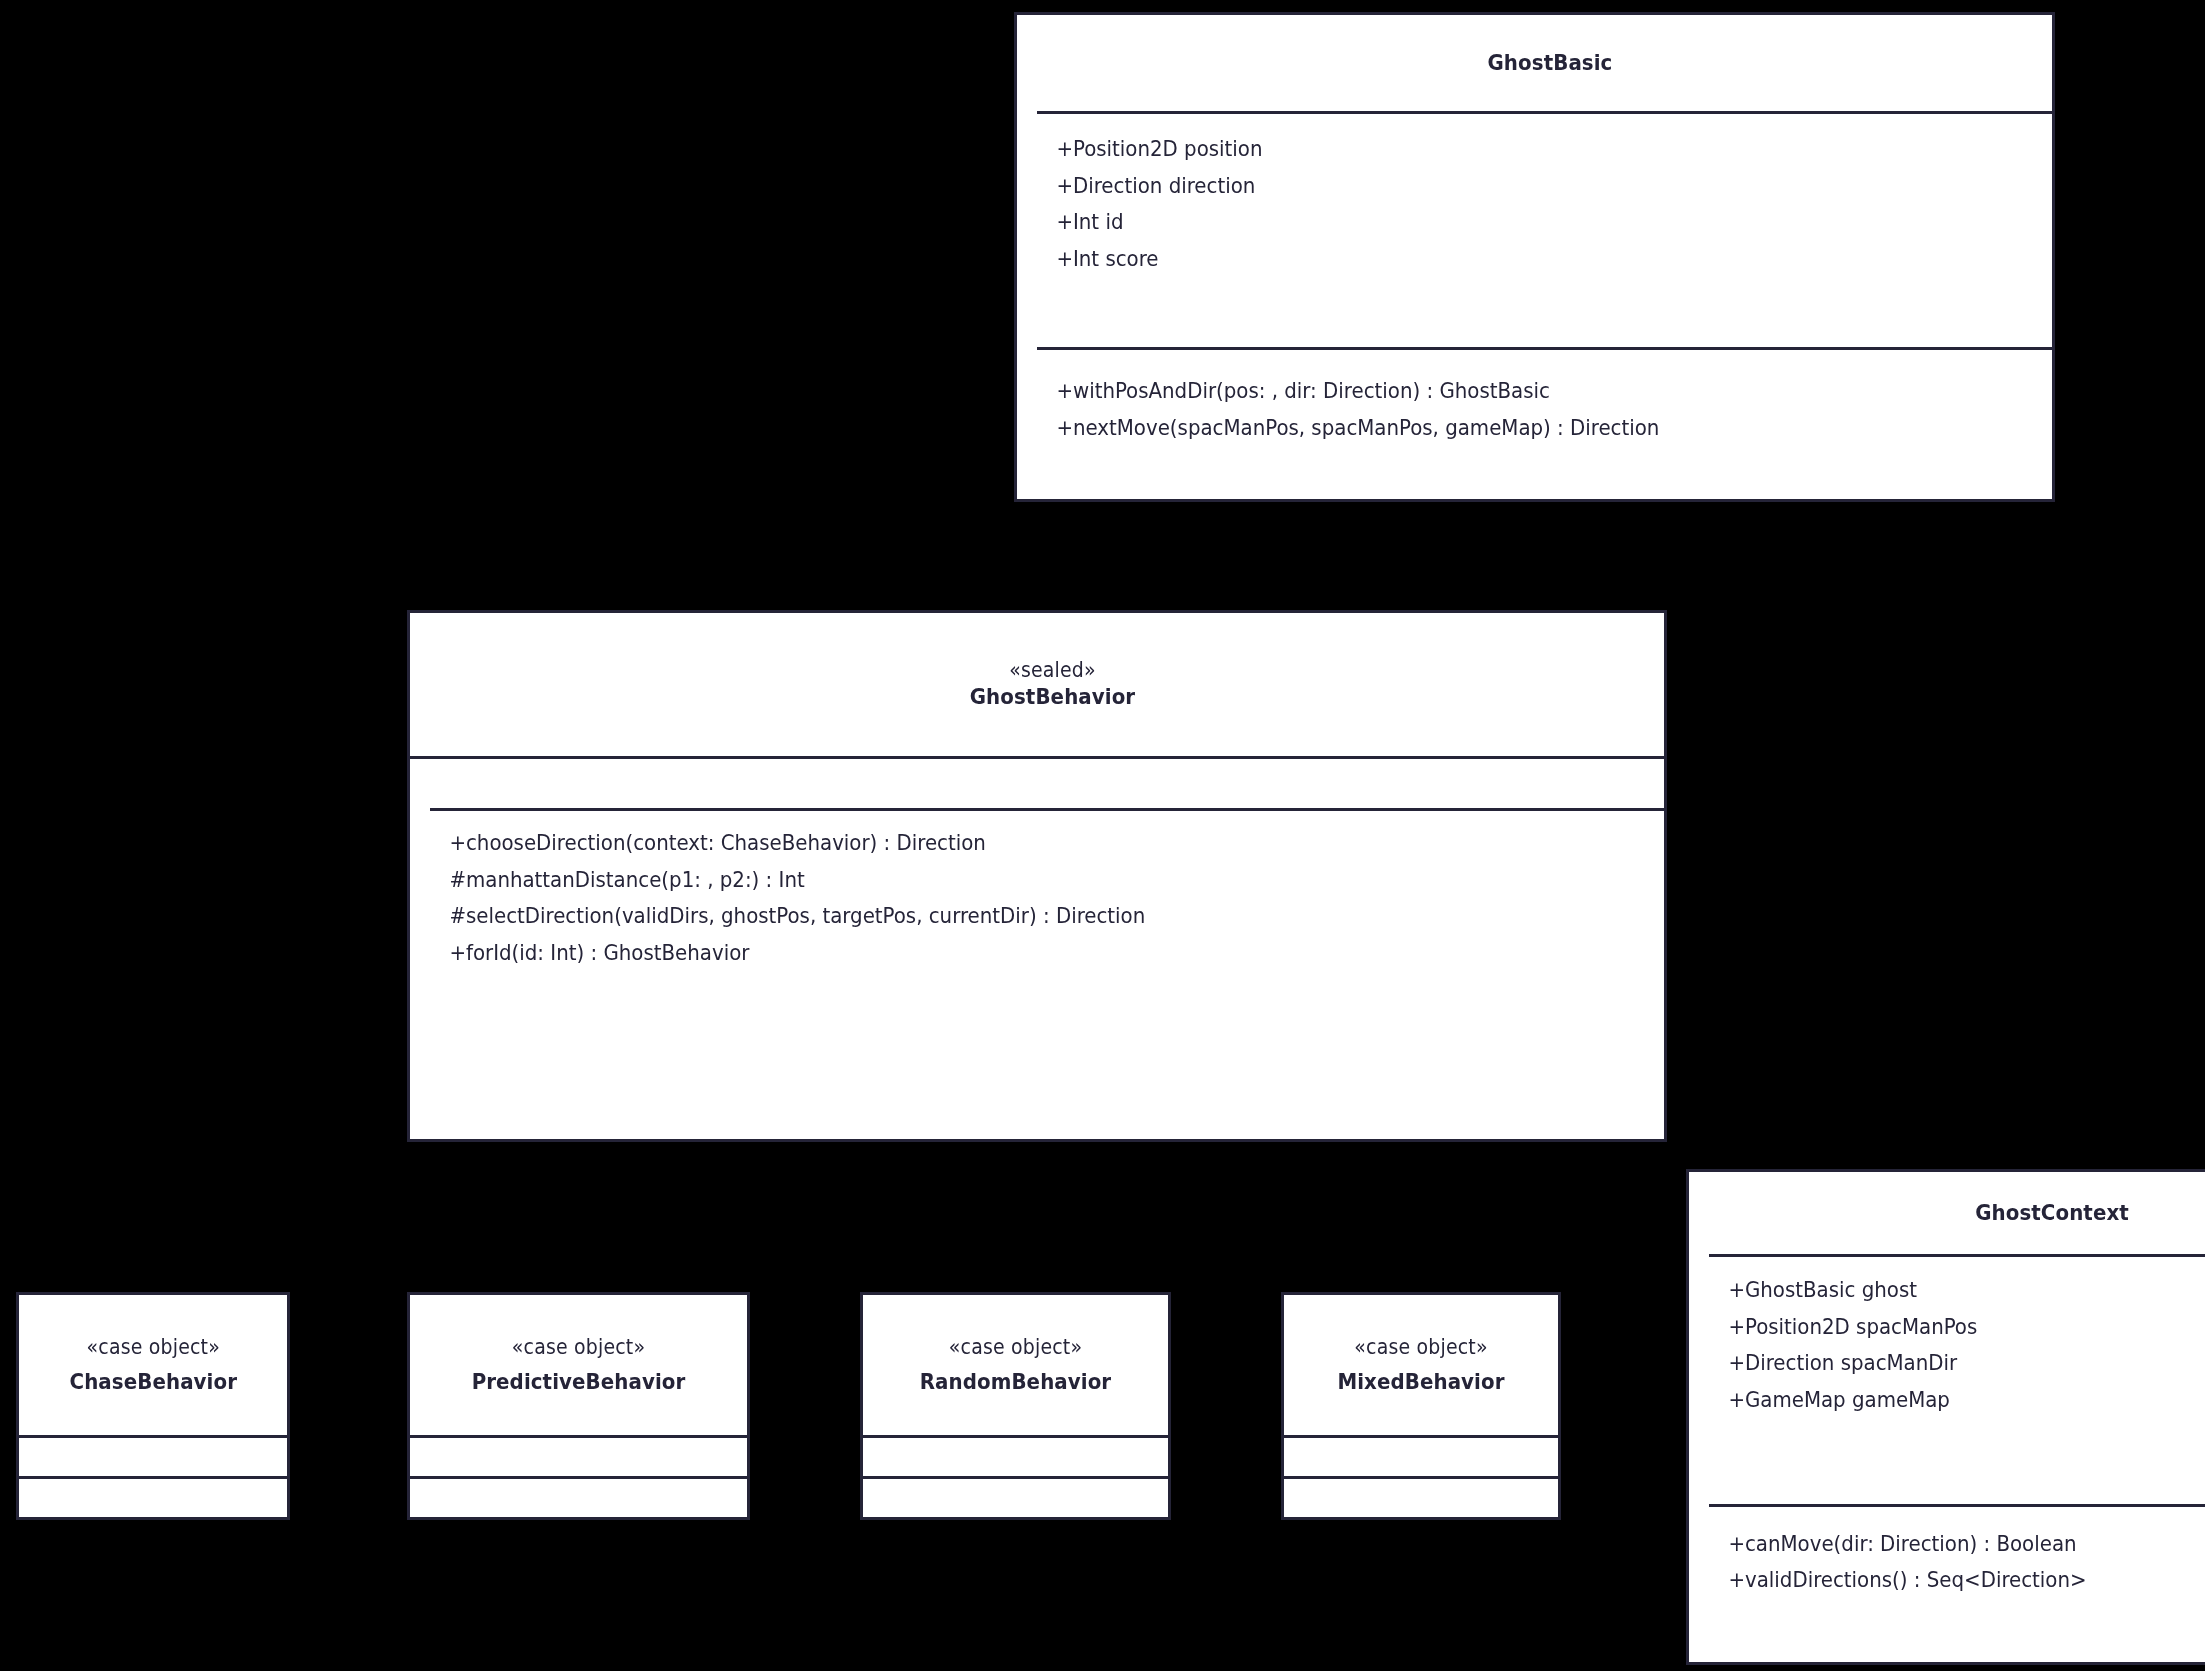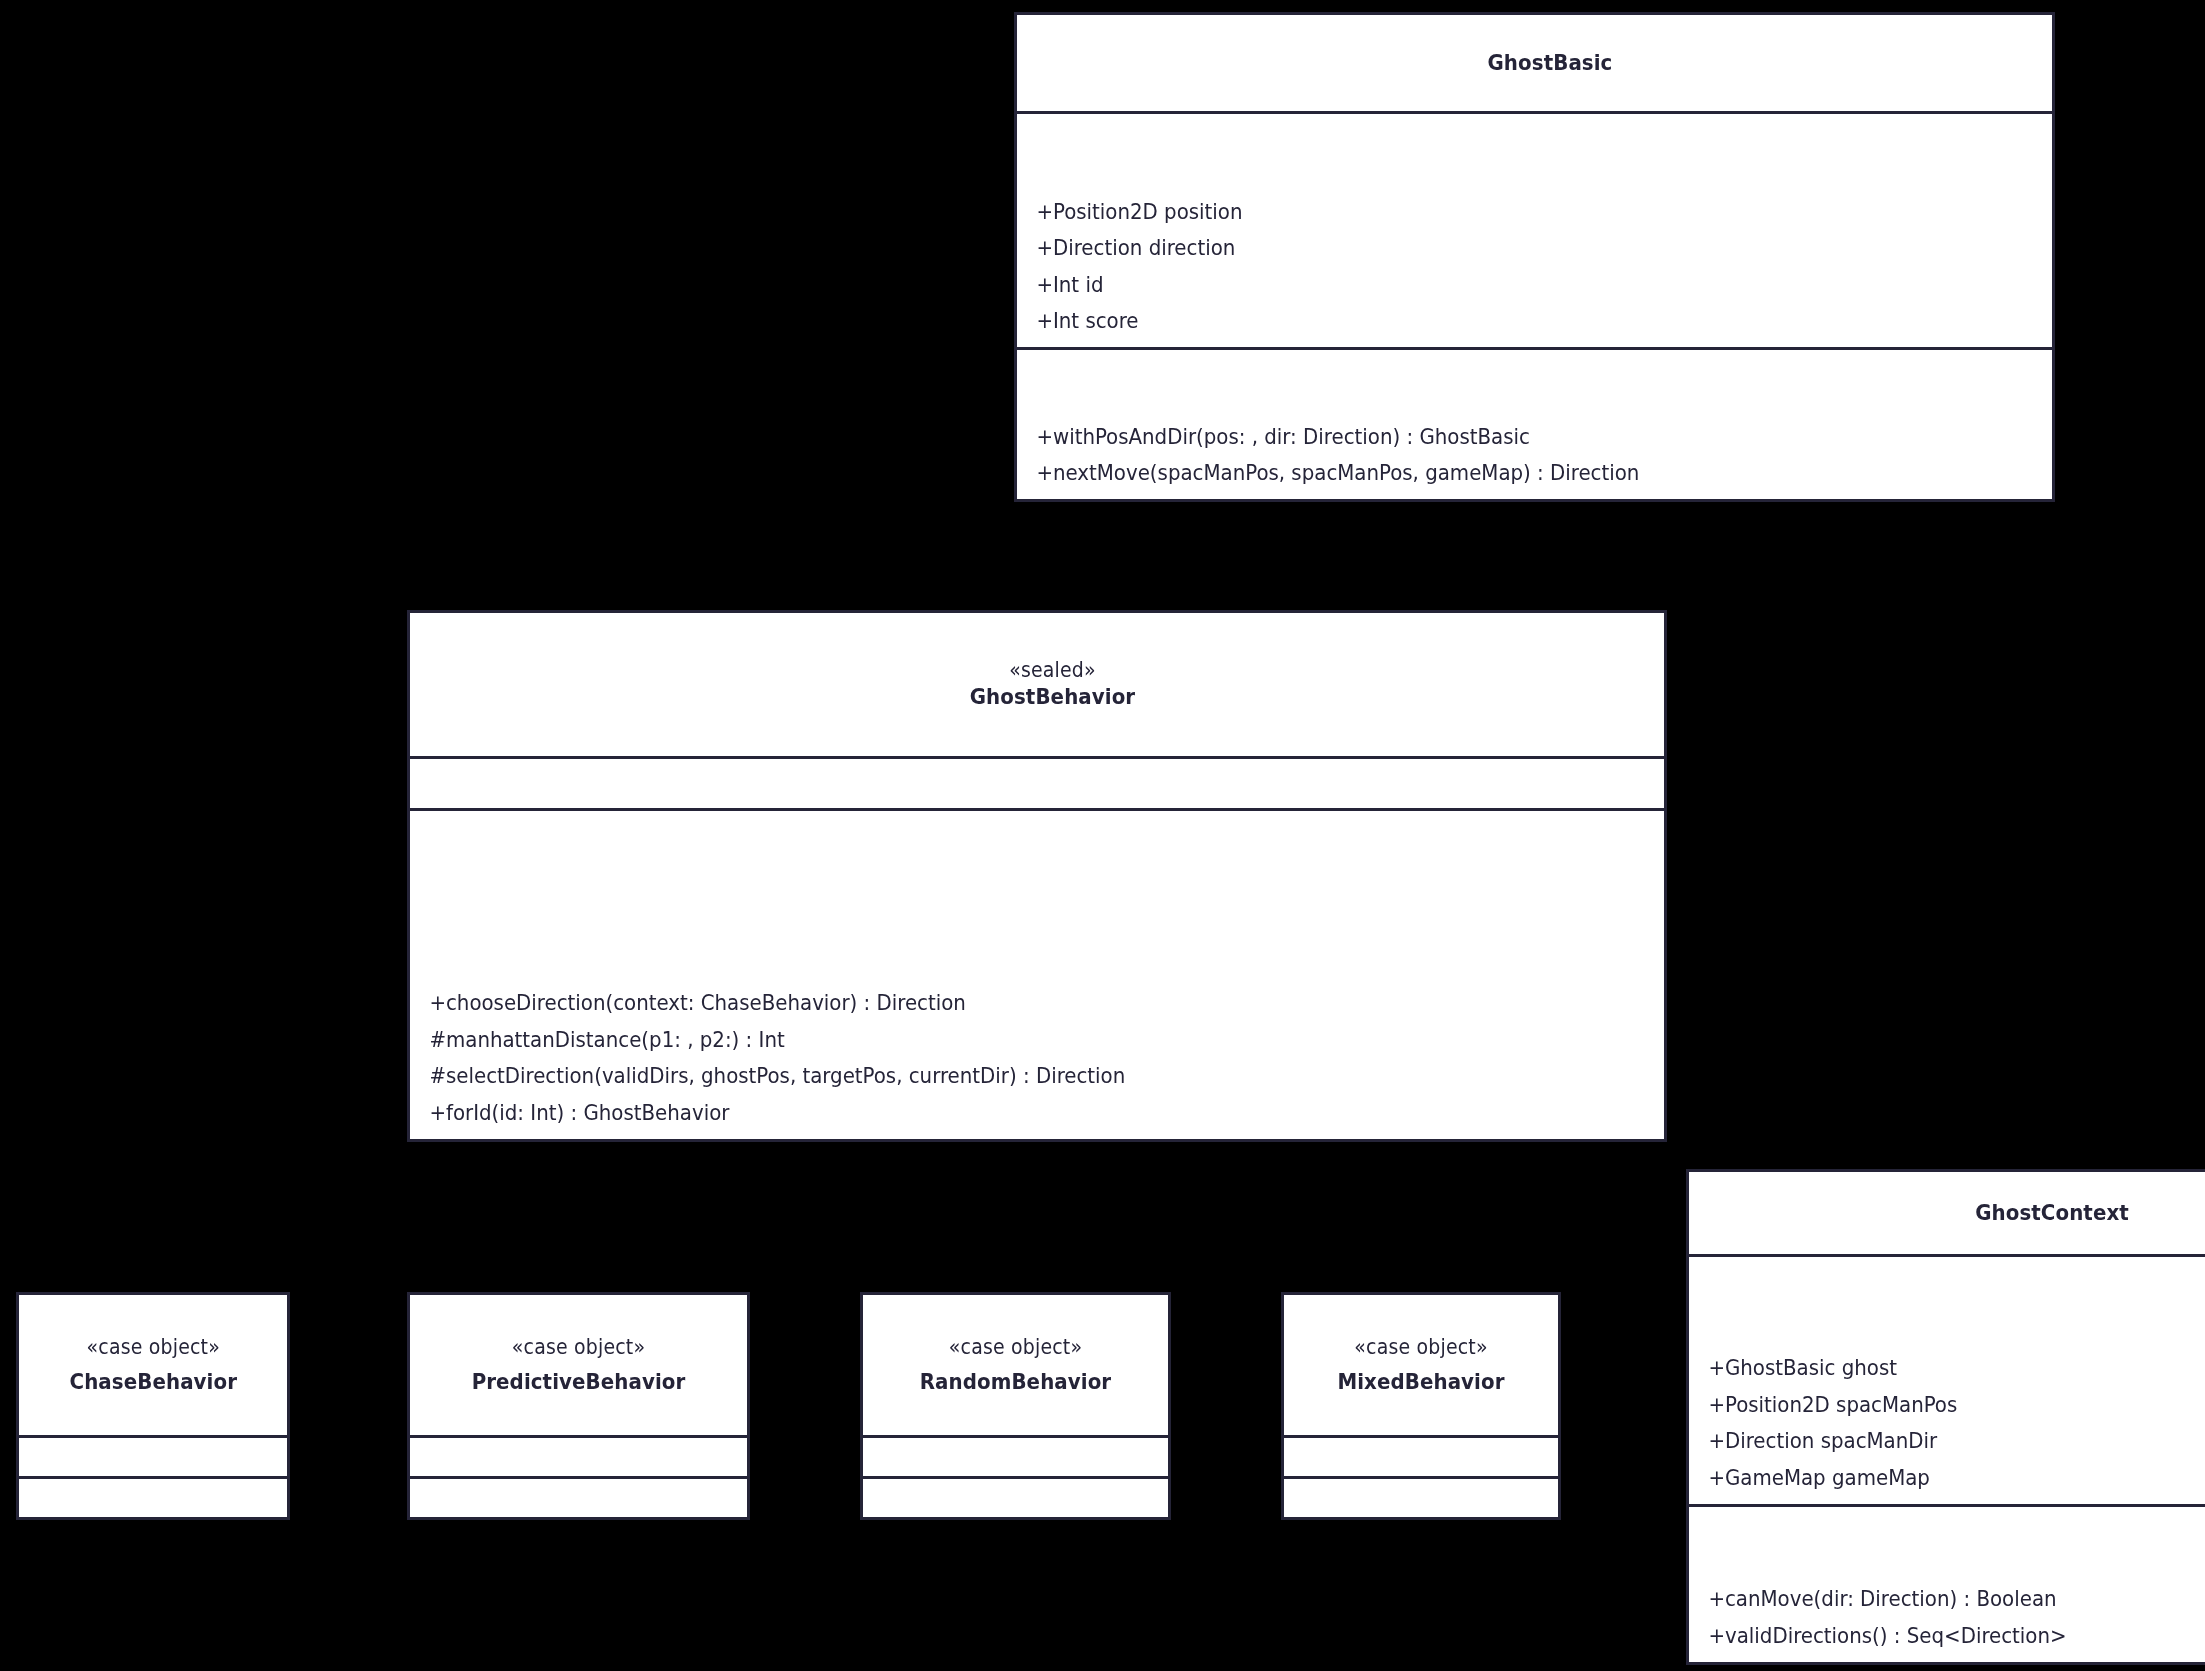--- a/index.html
+++ b/index.html
@@ -76,37 +76,38 @@
     font-size: 22px;
     font-weight: 400;
     line-height: 1.0;
     white-space: nowrap;
     padding: 0;
     margin: 0;
   }
 
   .c-body {
     padding: 15px 19.4px 15px 19.4px;
-    justify-content: flex-end;
+    justify-content: flex-start;
+    margin-left: 20px;
   }
   .c-body .member { margin-bottom: 14.6px; }
   .c-body .member:last-child { margin-bottom: 0; }
 
   .c-empty { }
 
   
   #class-ghostbasic {
     left: 1014px;
     top: 12.3px;
     width: 1041px;
     height: 490px;
   }
   #class-ghostbasic .c-header { height: 96px; }
   #class-ghostbasic .c-body-attrs { height: 236px; padding-top: 24px; }
-  #class-ghostbasic .c-body-ops   { flex: 1; padding-top: 15px; }
+  #class-ghostbasic .c-body-ops   { flex: 1; padding-top: 30px; }
 
   #class-ghostbehavior {
     left: 407px;
     top: 610px;
     width: 1260px;
     height: 532px;
   }
   #class-ghostbehavior .c-header { height: 143px; }
   #class-ghostbehavior .c-empty  { height: 52px; }
   #class-ghostbehavior .c-body-ops { flex: 1; padding-top: 21px; }

